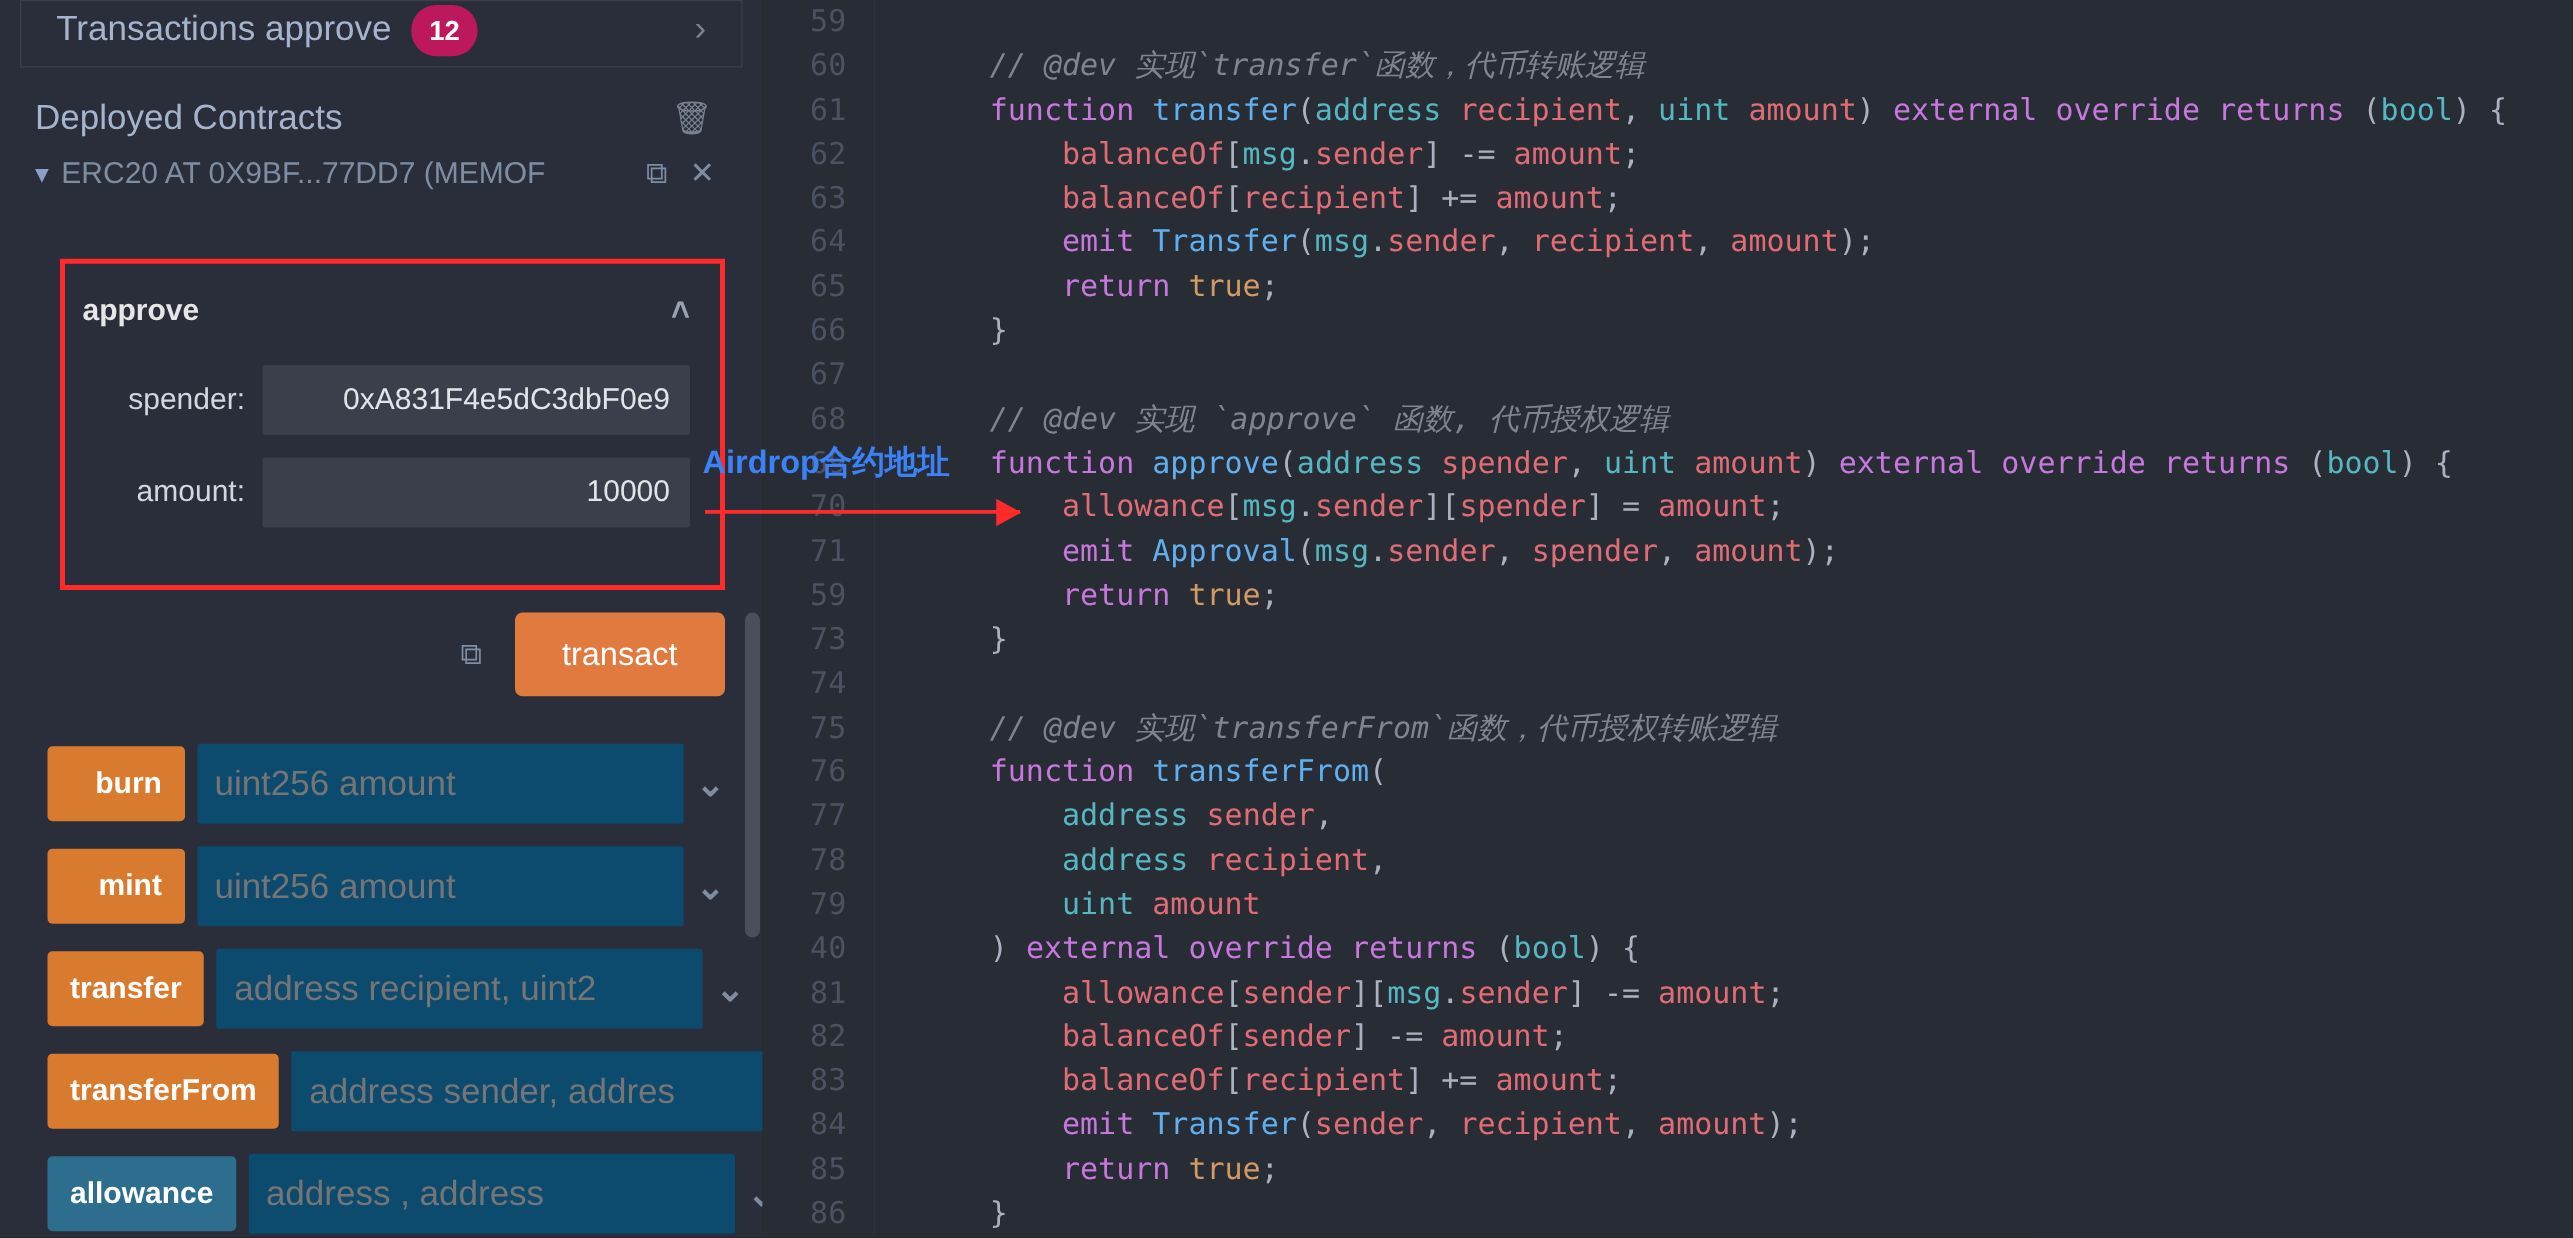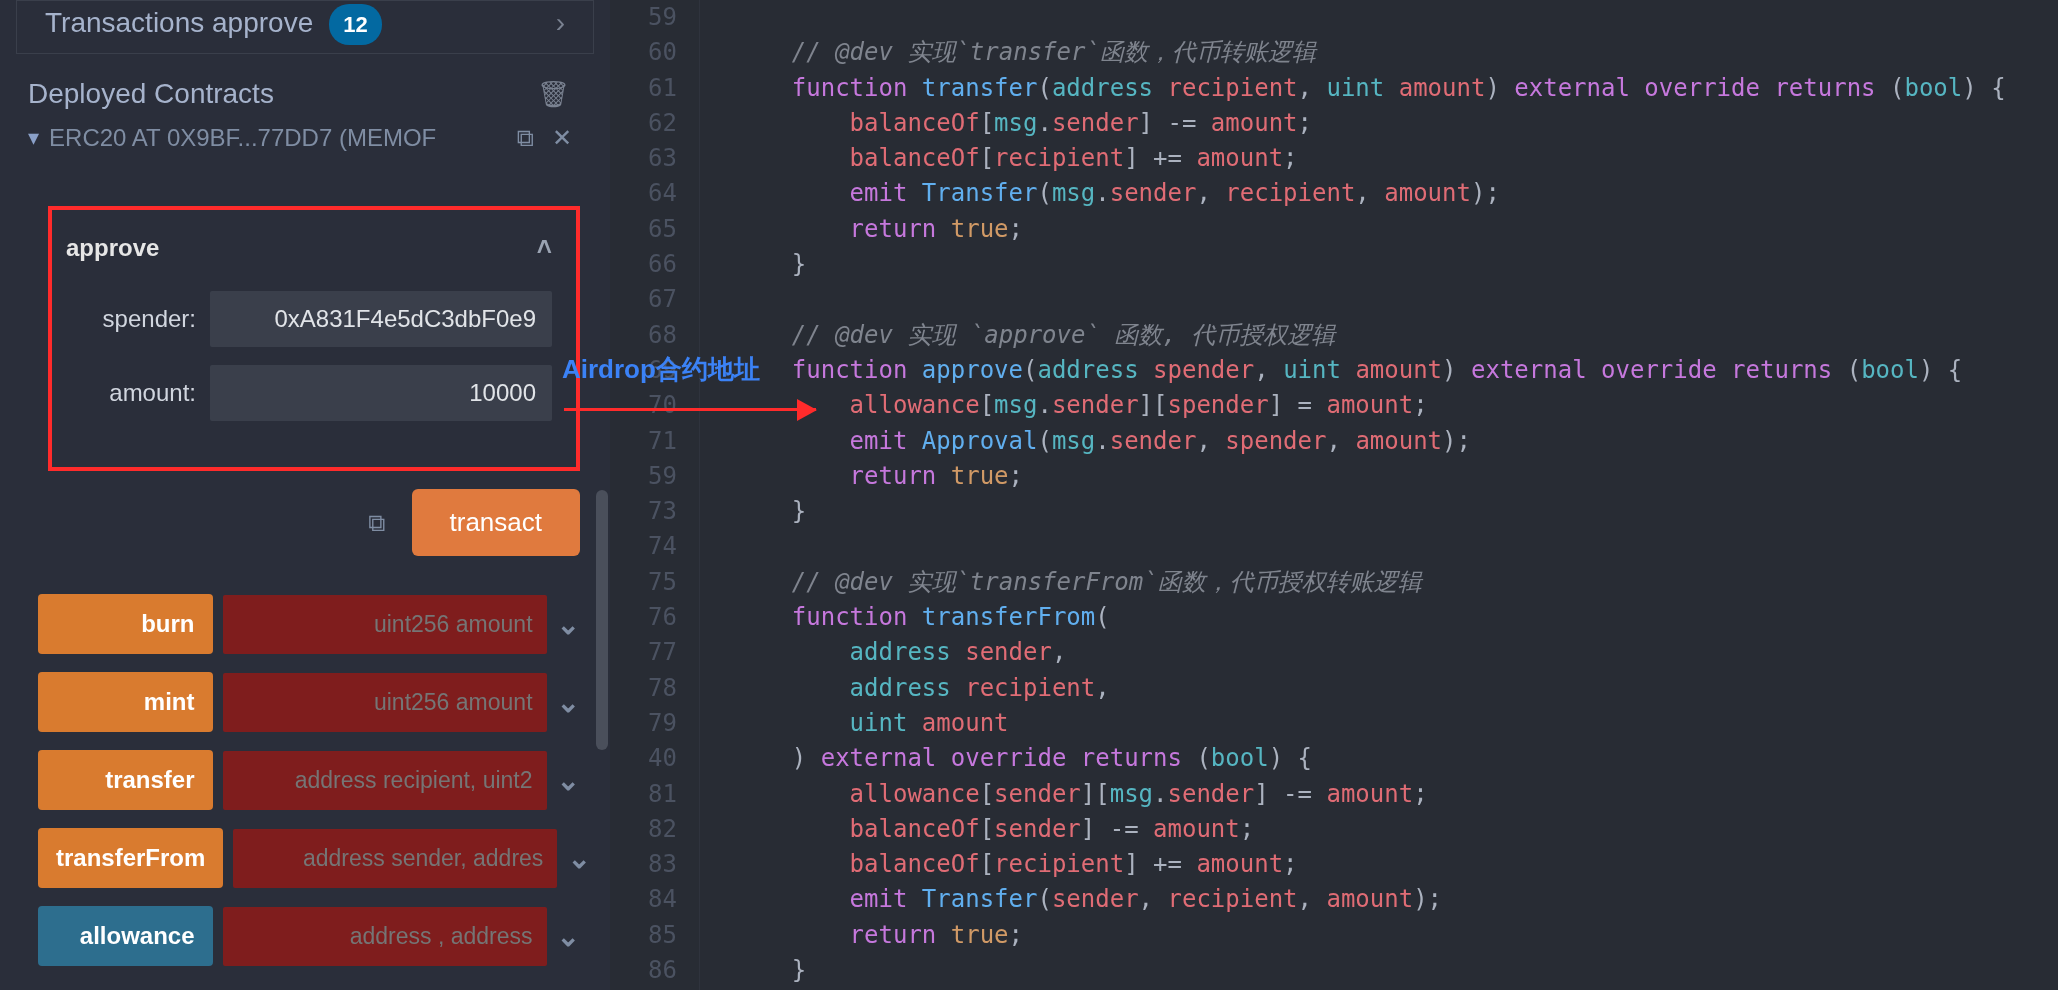--- a/index.html
+++ b/index.html
@@ -22,21 +22,21 @@
     position: relative;
   }
   .trans-row {
     display: flex; align-items: center; justify-content: space-between;
     padding: 6px 28px 14px 28px;
     border: 1px solid #3a3f4b;
     margin: 0 16px 24px 16px;
   }
   .trans-row .lbl { color: #a6b3cc; font-size: 28px; }
   .badge {
-    background: #0369a1; color: #fff; border-radius: 20px;
+    background: #be185d; color: #fff; border-radius: 20px;
     padding: 8px 14px; font-size: 22px; font-weight: 600;
     margin-left: 10px;
   }
   .chev { color: #7a8291; font-size: 28px; }
 
   .section-title {
     display:flex; align-items:center; justify-content:space-between;
     padding: 0 40px 8px 28px; color:#a6b3cc; font-size:28px;
   }
   .trash { color:#7a8291; font-size:26px; }
@@ -95,23 +95,23 @@
     margin: 0 30px 18px 38px;
   }
   .fn-btn {
     width: 200px; padding:16px 18px; border:none; border-radius:4px;
     font-size:24px; font-weight:600; color:#fff; cursor:pointer;
     text-align:right;
   }
   .orange { background:#d97b2f; }
   .blue   { background:#2d6e8e; }
   .fn-input {
-    flex:1; background:#7f1d1d; border:none; color:#8b93a1;
-    font-size:23px; padding:16px 14px; border-radius:2px;
-    margin: 0 10px; outline:none;text-align:right;
+    flex:1; background:#0c4a6e; border:none; color:#8b93a1;
+    font-size:28px; padding:16px 14px; border-radius:2px;
+    margin: 0 10px; outline:none;
   }
   .expand { color:#7f8da3; font-size:28px; font-weight:600; cursor:pointer; }
 
   
   .left-scroll {
     position:absolute; right:2px; top:490px; width:12px; height:260px;
     background:#4a4f5b; border-radius:6px;
   }
 
   

